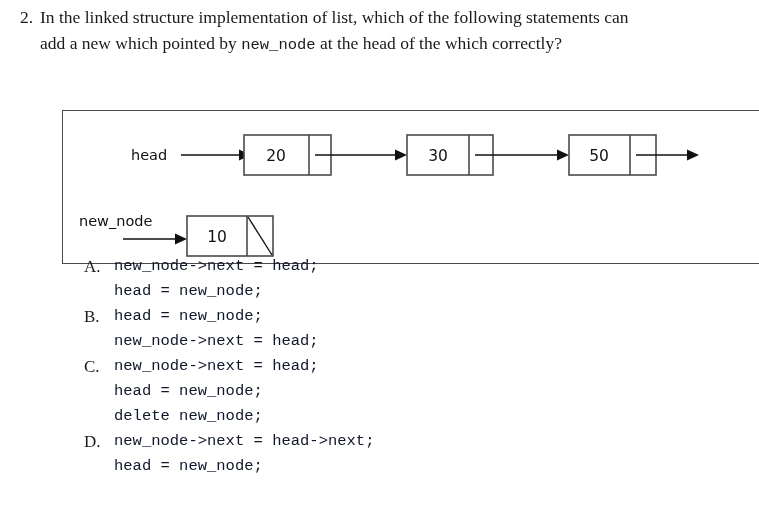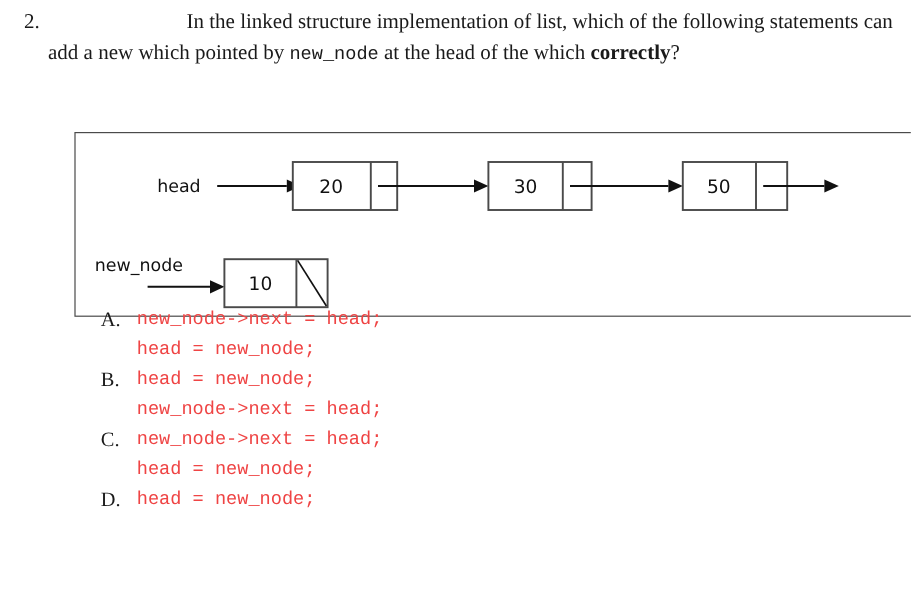--- a/index.html
+++ b/index.html
@@ -35,35 +35,35 @@
     line-height: 26px;
     text-align: left;
     padding-left: 6px;
     box-sizing: border-box;
   }
   .q-text {
     flex: 1 1 auto;
     font-family: "Liberation Serif", serif;
     font-size: 17.5px;
     line-height: 26px;
-    text-align: right;
+    text-align: left;
   }
   .q-line2 {
     margin-left: 26px;
     font-family: "Liberation Serif", serif;
     font-size: 17.5px;
     line-height: 26px;
   }
   .mono {
     font-family: "Liberation Mono", monospace;
     font-size: 15.5px;
     letter-spacing: 0px;
   }
   .bold {
-    font-weight: bold;
+    font-weight: normal;
   }
 
   
   #figure-box {
     position: absolute;
     left: 62px;
     top: 78px;
     width: 748px;
     height: 154px;
     border: 1.6px solid #4a4a4a;
@@ -126,21 +126,21 @@
     font-size: 17px;
     line-height: 25px;
   }
   .option-lines {
     flex: 1 1 auto;
   }
   .code-line {
     font-family: "Liberation Mono", monospace;
     font-size: 15.5px;
     line-height: 25px;
-    color: #ef4444;
+    color: #0f172a;
     white-space: pre;
   }
 </style>
 </head>
 <body>
 
 <div id="question-block">
   <div class="q-row">
     <div class="q-number">2.</div>
     <div class="q-text">In the linked structure implementation of list, which of the following statements can</div>
@@ -220,23 +220,25 @@
       <div class="code-line">head = new_node;</div>
       <div class="code-line">new_node-&gt;next = head;</div>
     </div>
   </div>
 
   <div class="option-row">
     <div class="option-letter">C.</div>
     <div class="option-lines">
       <div class="code-line">new_node-&gt;next = head;</div>
       <div class="code-line">head = new_node;</div>
+      <div class="code-line">delete new_node;</div>
     </div>
   </div>
 
   <div class="option-row">
     <div class="option-letter">D.</div>
     <div class="option-lines">
+      <div class="code-line">new_node-&gt;next = head-&gt;next;</div>
       <div class="code-line">head = new_node;</div>
     </div>
   </div>
 
 </div>
 
 </body></html>

